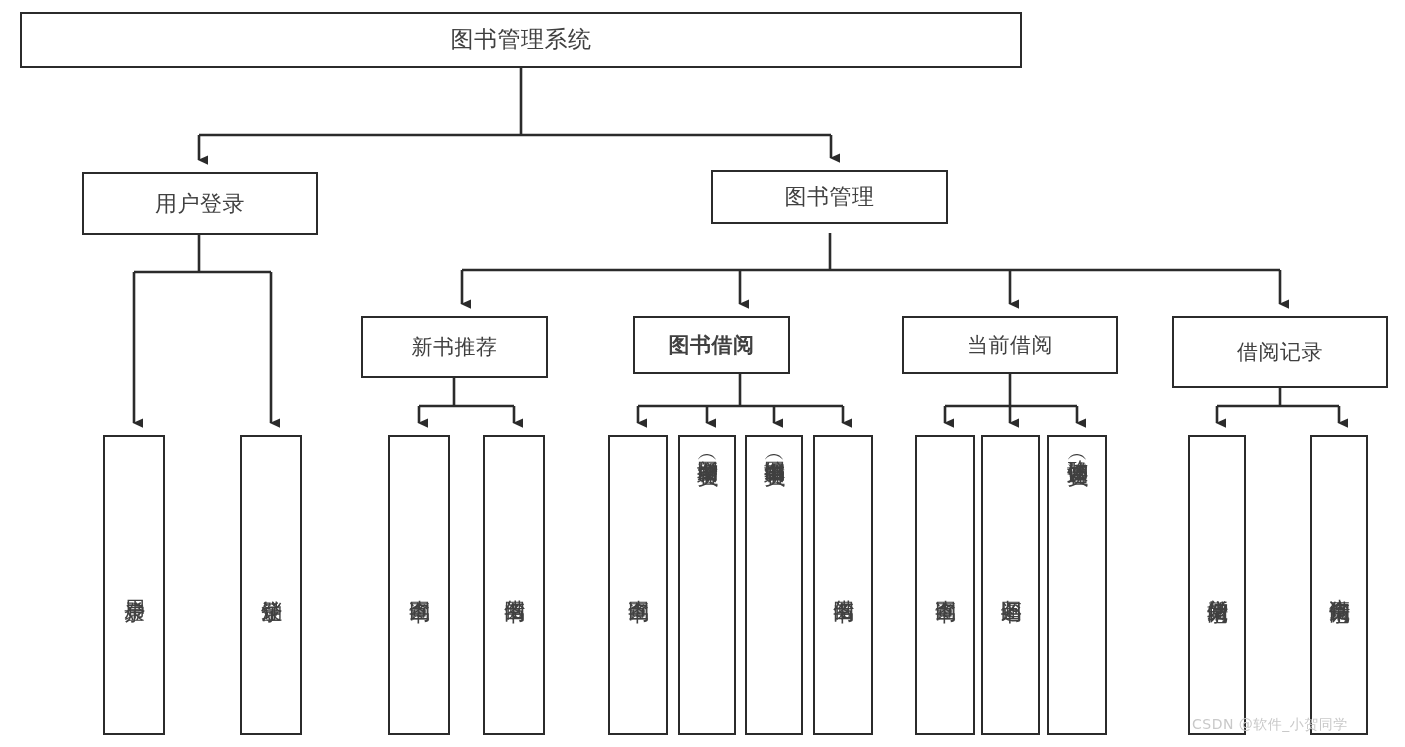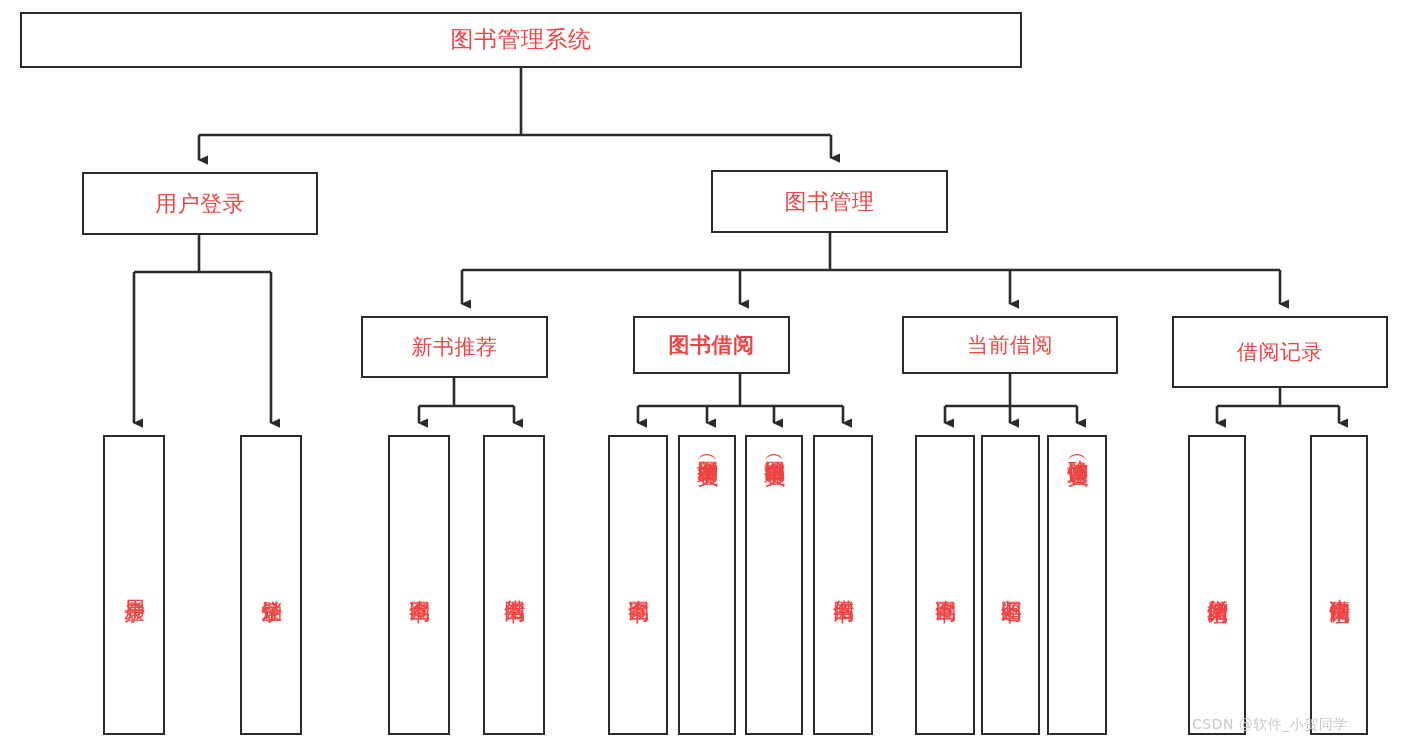--- a/index.html
+++ b/index.html
@@ -26,21 +26,21 @@
     height: 747px;
   }
   .node {
     position: absolute;
     box-sizing: border-box;
     background: #ffffff;
     border: 2px solid #2b2b2b;
     display: flex;
     align-items: center;
     justify-content: center;
-    color: #ef4444;
+    color: #404040;
   }
   .node-label {
     display: block;
     text-align: center;
     line-height: 1.18;
     letter-spacing: 0.5px;
   }
   .node.root .node-label {
     font-size: 23px;
   }
@@ -134,21 +134,21 @@
     </g>
   </svg>
 
   <div id="node-layer">
       <div class="node root" style="left: 20px; top: 12px; width: 1002px; height: 56px;">
         <span class="node-label">图书管理系统</span>
       </div>
       <div class="node level1" style="left: 82px; top: 172px; width: 236px; height: 63px;">
         <span class="node-label">用户登录</span>
       </div>
-      <div class="node level1" style="left: 711px; top: 170px; width: 237px; height: 63px;">
+      <div class="node level1" style="left: 711px; top: 170px; width: 237px; height: 54px;">
         <span class="node-label">图书管理</span>
       </div>
       <div class="node level2" style="left: 361px; top: 316px; width: 187px; height: 62px;">
         <span class="node-label">新书推荐</span>
       </div>
       <div class="node level2" style="left: 633px; top: 316px; width: 157px; height: 58px; font-weight: bold;">
         <span class="node-label">图书借阅</span>
       </div>
       <div class="node level2" style="left: 902px; top: 316px; width: 216px; height: 58px;">
         <span class="node-label">当前借阅</span>

